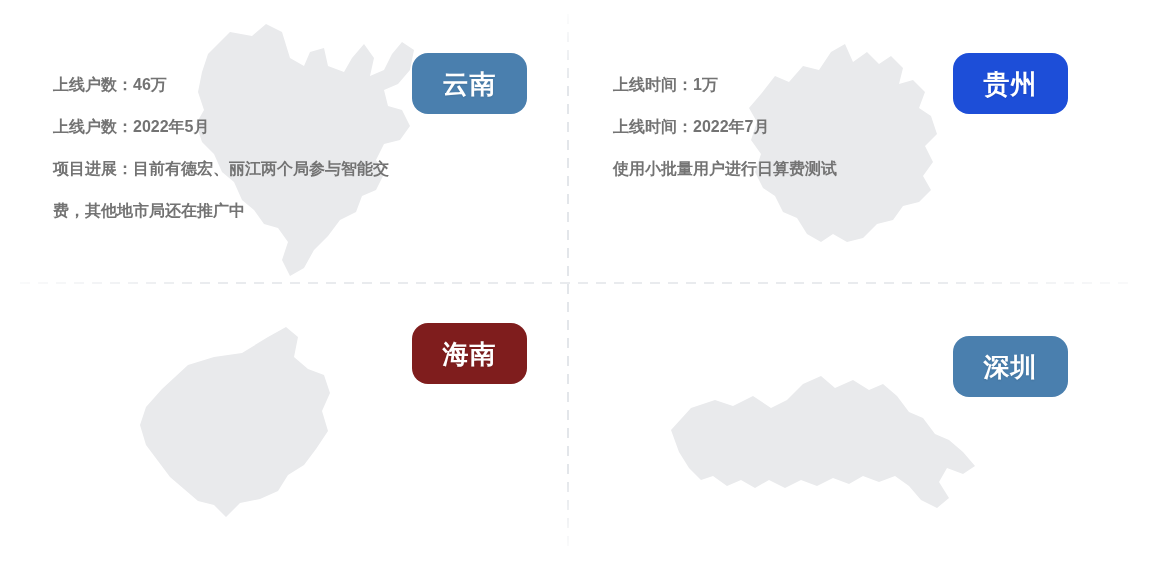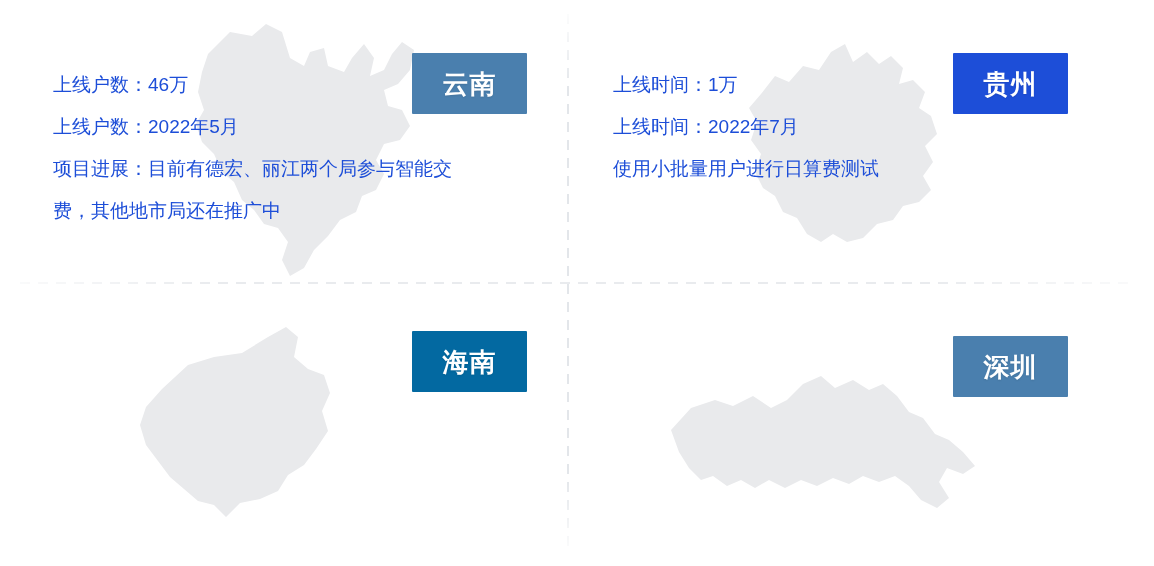--- a/index.html
+++ b/index.html
@@ -78,43 +78,44 @@
   #map-shenzhen { left:  70px; top: 60px;  width: 330px; height: 180px; }
 
   
   .badge {
     position: absolute;
     display: flex;
     align-items: center;
     justify-content: center;
     width: 115px;
     height: 61px;
-    border-radius: 1px;
+    border-radius: 16px;
     color: #ffffff;
     font-size: 26px;
     font-weight: bold;
     letter-spacing: 1px;
     line-height: 1;
     box-sizing: border-box;
     text-shadow: 0 1px 2px rgba(0,0,0,0.10);
   }
   #badge-yunnan   { left: 412px; top: 53px; background: #4a7fae; }
   #badge-guizhou  { left: 366px; top: 53px; background: #5cb5a0; }
   #badge-hainan   { left: 412px; top: 40px; background: #2f5d84; }
   #badge-shenzhen { left: 366px; top: 40px; background: #4a7fae; }
 
   
   .lines {
     position: absolute;
     left: 53px;
     width: 470px;
-    color: #1d4ed8;
-    font-size: 19px;
+    color: #737373;
+    font-size: 16px;
     line-height: 42px;
     white-space: nowrap;
+    font-weight: bold;
   }
   #lines-yunnan   { top: 64px; }
   #lines-guizhou  { top: 64px; left: 26px; }
   .line { height: 42px; }
 </style>
 </head>
 <body>
 
 <div id="stage">
 
@@ -175,21 +176,21 @@
 
     <div class="map-art" id="map-hainan">
       <svg viewBox="0 0 240 232" width="240" height="232" aria-hidden="true">
         <path d="M44 76 L70 52 L96 44 L124 40 L150 24 L168 14 L180 24 L176 44
                  L190 56 L206 62 L212 80 L204 98 L210 118 L198 136 L186 152
                  L170 162 L160 178 L142 186 L122 190 L108 204 L96 192 L80 188
                  L66 176 L52 164 L40 148 L28 132 L22 112 L28 94 Z"></path>
       </svg>
     </div>
 
-    <div class="badge" id="badge-hainan" style="background: #0369a1; margin-top: 8px;">
+    <div class="badge" id="badge-hainan" style="background: #7f1d1d;">
       <span>海南</span>
     </div>
 
   </div>
 
   <div class="panel" id="panel-shenzhen">
 
     <div class="map-art" id="map-shenzhen">
       <svg viewBox="0 0 330 180" width="330" height="180" aria-hidden="true">
         <path d="M14 74 L34 52 L58 44 L76 50 L96 40 L114 52 L130 44 L146 28

